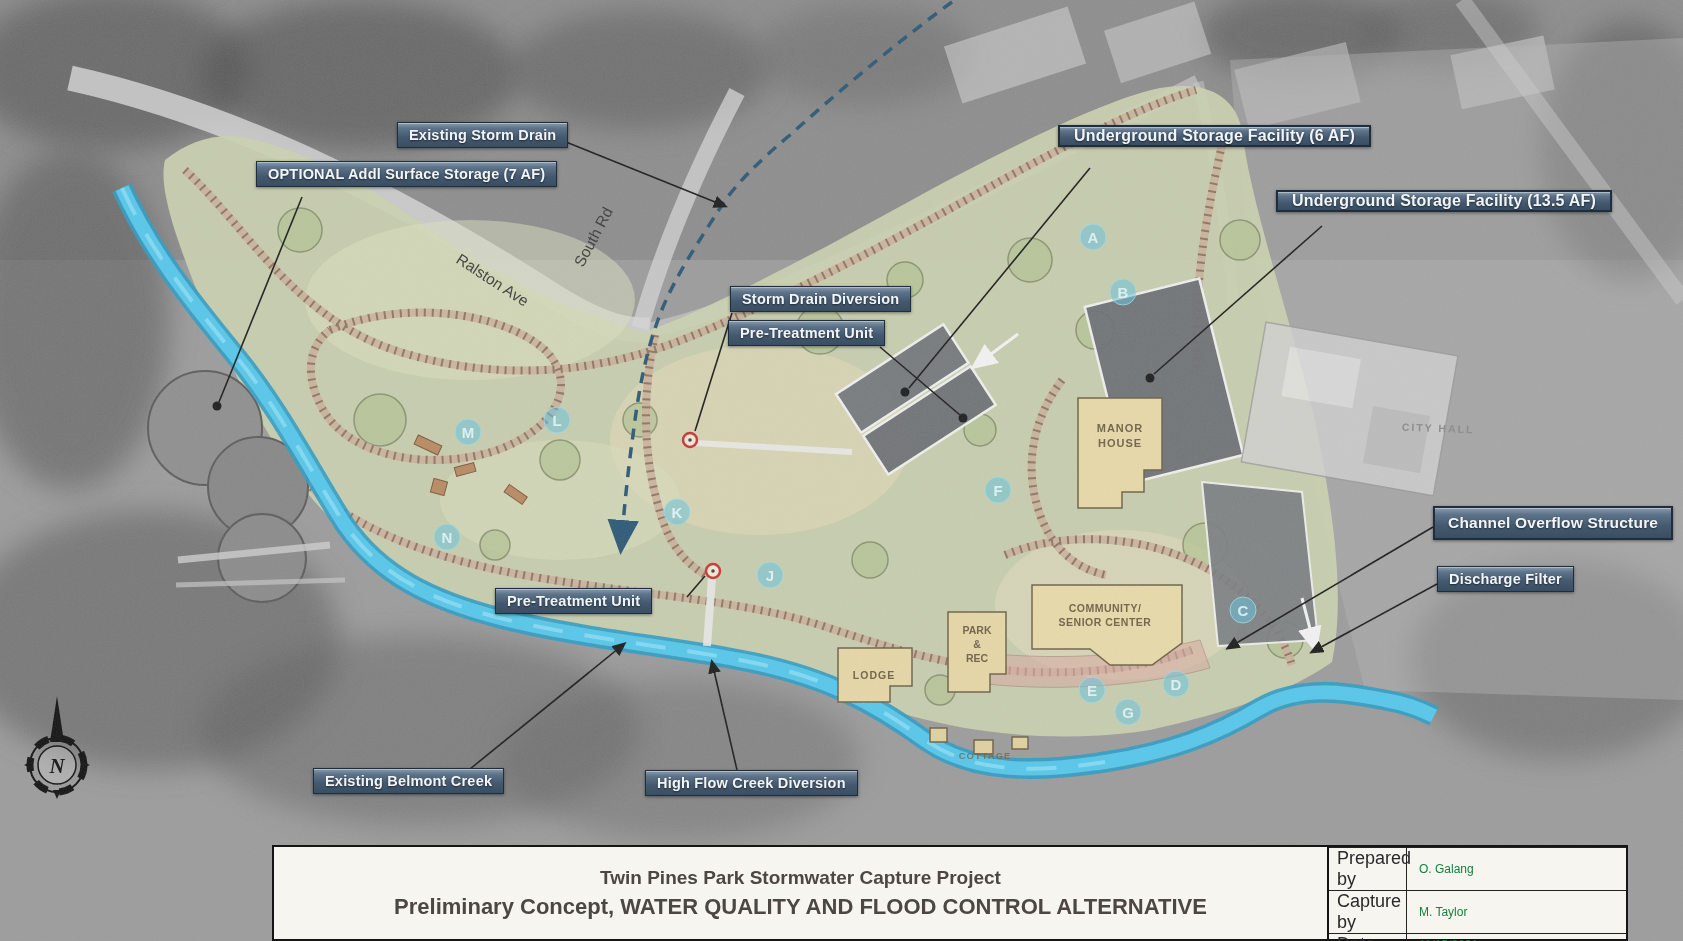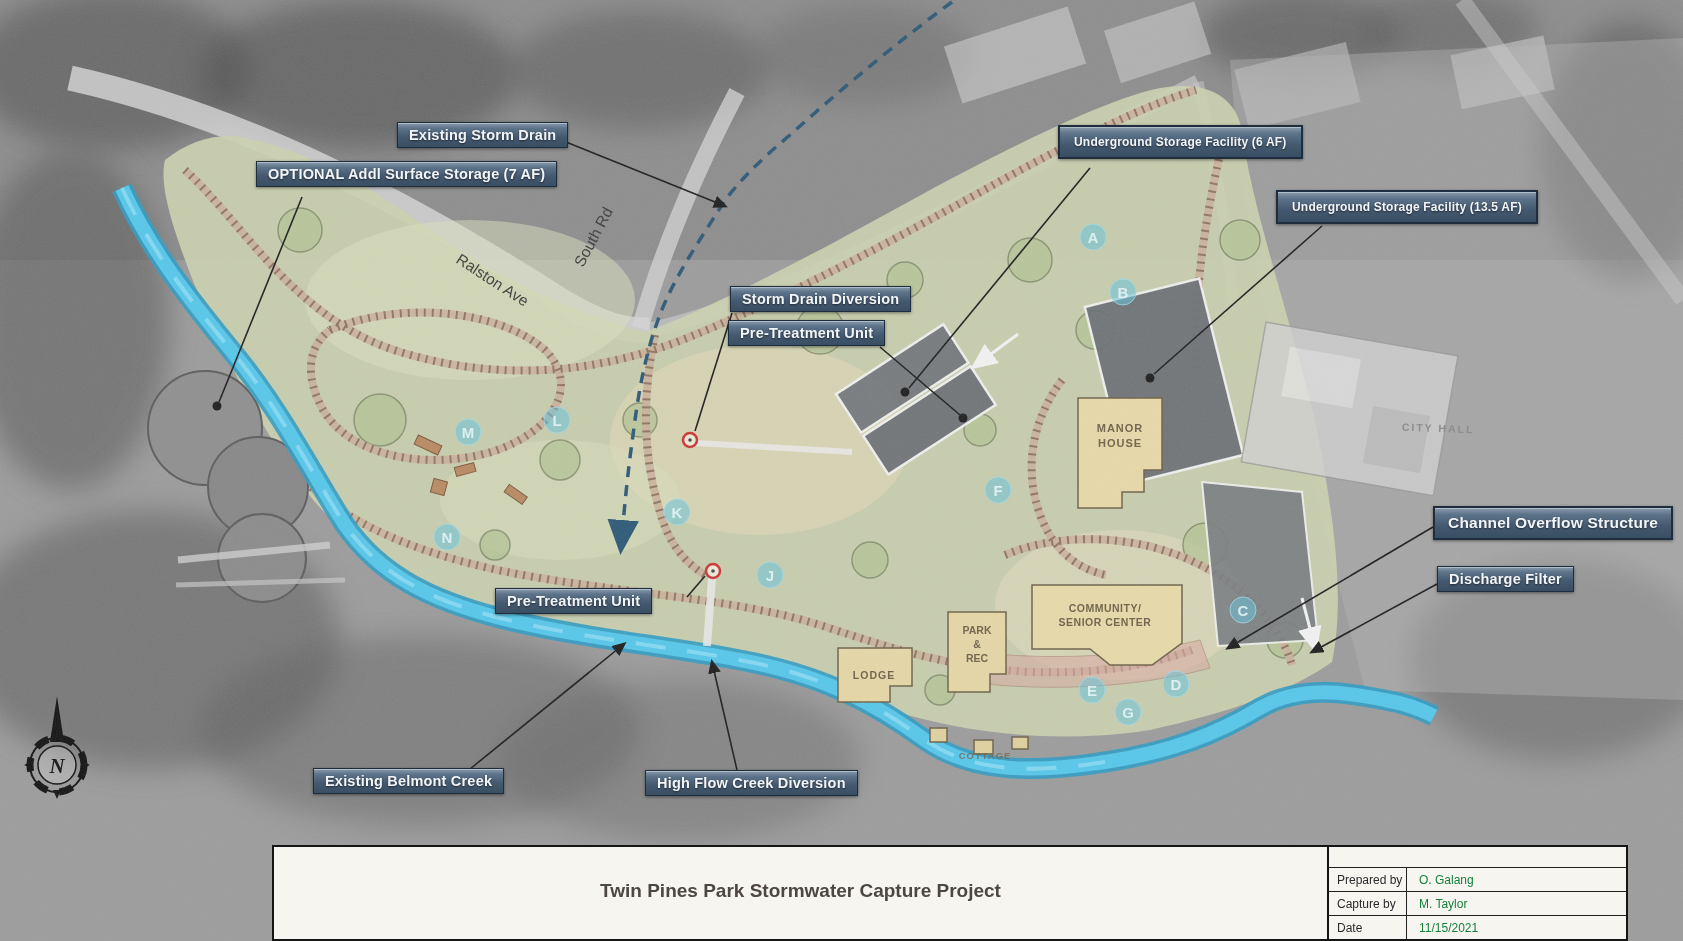--- a/index.html
+++ b/index.html
@@ -7,42 +7,42 @@
          font-family:"Liberation Sans",sans-serif;background:#9b9b9b;}
   .stage svg.map{position:absolute;left:0;top:0;}
   
   .map-label{
     position:absolute;white-space:nowrap;color:#f2f5f8;
     background:linear-gradient(180deg,#8a9cae 0%,#5d7389 22%,#44596f 60%,#3a4e63 100%);
     border:1px solid #1f2e3e;box-shadow:inset 0 1px 0 rgba(255,255,255,.35),0 1px 3px rgba(0,0,0,.45);
     font-size:14.5px;font-weight:bold;padding:4px 11px;letter-spacing:.2px;
     text-shadow:0 1px 2px rgba(0,0,0,.55);
   }
-  .map-label.big{font-size:12px;padding:8px 14px;border-width:2px;}
+  .map-label.big{font-size:16px;padding:0 14px;border-width:2px;}
   .map-label.med{font-size:15.5px;padding:6px 13px;border-width:2px;}
   
   .footer{position:absolute;left:272px;top:845px;width:1356px;height:96px;
           background:#f7f5f0;border:2px solid #151515;display:flex;box-sizing:border-box;}
   .f-title{flex:1;display:flex;flex-direction:column;justify-content:center;align-items:center;
            color:#4c4742;}
   .f-title .t1{font-size:19px;font-weight:bold;margin-bottom:5px;}
   .f-title .t2{font-size:22px;font-weight:bold;}
   .f-logo{width:153px;border-left:2px solid #151515;display:flex;flex-direction:column;
           justify-content:center;align-items:center;box-sizing:border-box;background:#fbfaf7;}
   .logo-row{display:flex;align-items:center;line-height:1;}
   .logo-word{font-size:25px;font-weight:bold;color:#1a66ae;letter-spacing:-.5px;}
   .logo-tm{font-size:8px;color:#1a66ae;vertical-align:top;margin-top:-10px;}
   .logo-sub{font-size:8px;letter-spacing:2.6px;color:#4d7aa0;margin-top:3px;}
   .f-table{width:299px;border-left:2px solid #151515;display:flex;flex-direction:column;box-sizing:border-box;}
   .f-row{display:flex;border-bottom:1.5px solid #222;box-sizing:border-box;}
   .f-row:last-child{border-bottom:none;}
   .f-row.empty{height:21px;}
   .f-row.data{flex:1;align-items:center;}
   .f-cell-l{width:78px;border-right:1.5px solid #222;align-self:stretch;display:flex;align-items:center;
-            padding-left:8px;font-size:12px;color:#2a2a2a;box-sizing:border-box;}
+            padding-left:8px;font-size:18px;color:#2a2a2a;box-sizing:border-box;}
   .f-cell-v{flex:1;padding-left:12px;font-size:12px;color:#15803d;}
 </style>
 </head>
 <body>
 
 <div class="stage">
 
   <svg class="map" width="1683" height="941" viewBox="0 0 1683 941">
     <defs>
       <marker id="arrB" markerWidth="9" markerHeight="8" refX="7" refY="4" orient="auto">
@@ -313,20 +313,21 @@
   <div class="map-label" style="left:728px;top:320px;">Pre-Treatment Unit</div>
   <div class="map-label" style="left:495px;top:588px;">Pre-Treatment Unit</div>
   <div class="map-label med" style="left:1433px;top:506px;">Channel Overflow Structure</div>
   <div class="map-label" style="left:1437px;top:566px;">Discharge Filter</div>
   <div class="map-label" style="left:313px;top:768px;">Existing Belmont Creek</div>
   <div class="map-label" style="left:645px;top:770px;">High Flow Creek Diversion</div>
 
   <div class="footer">
     <div class="f-title">
       <div class="t1">Twin Pines Park Stormwater Capture Project</div>
+      <div class="t2">Preliminary Concept, WATER QUALITY AND FLOOD CONTROL ALTERNATIVE</div>
     </div>
     <div class="f-table">
       <div class="f-row empty"></div>
       <div class="f-row data">
         <div class="f-cell-l">Prepared by</div>
         <div class="f-cell-v">O. Galang</div>
       </div>
       <div class="f-row data">
         <div class="f-cell-l">Capture by</div>
         <div class="f-cell-v">M. Taylor</div>

